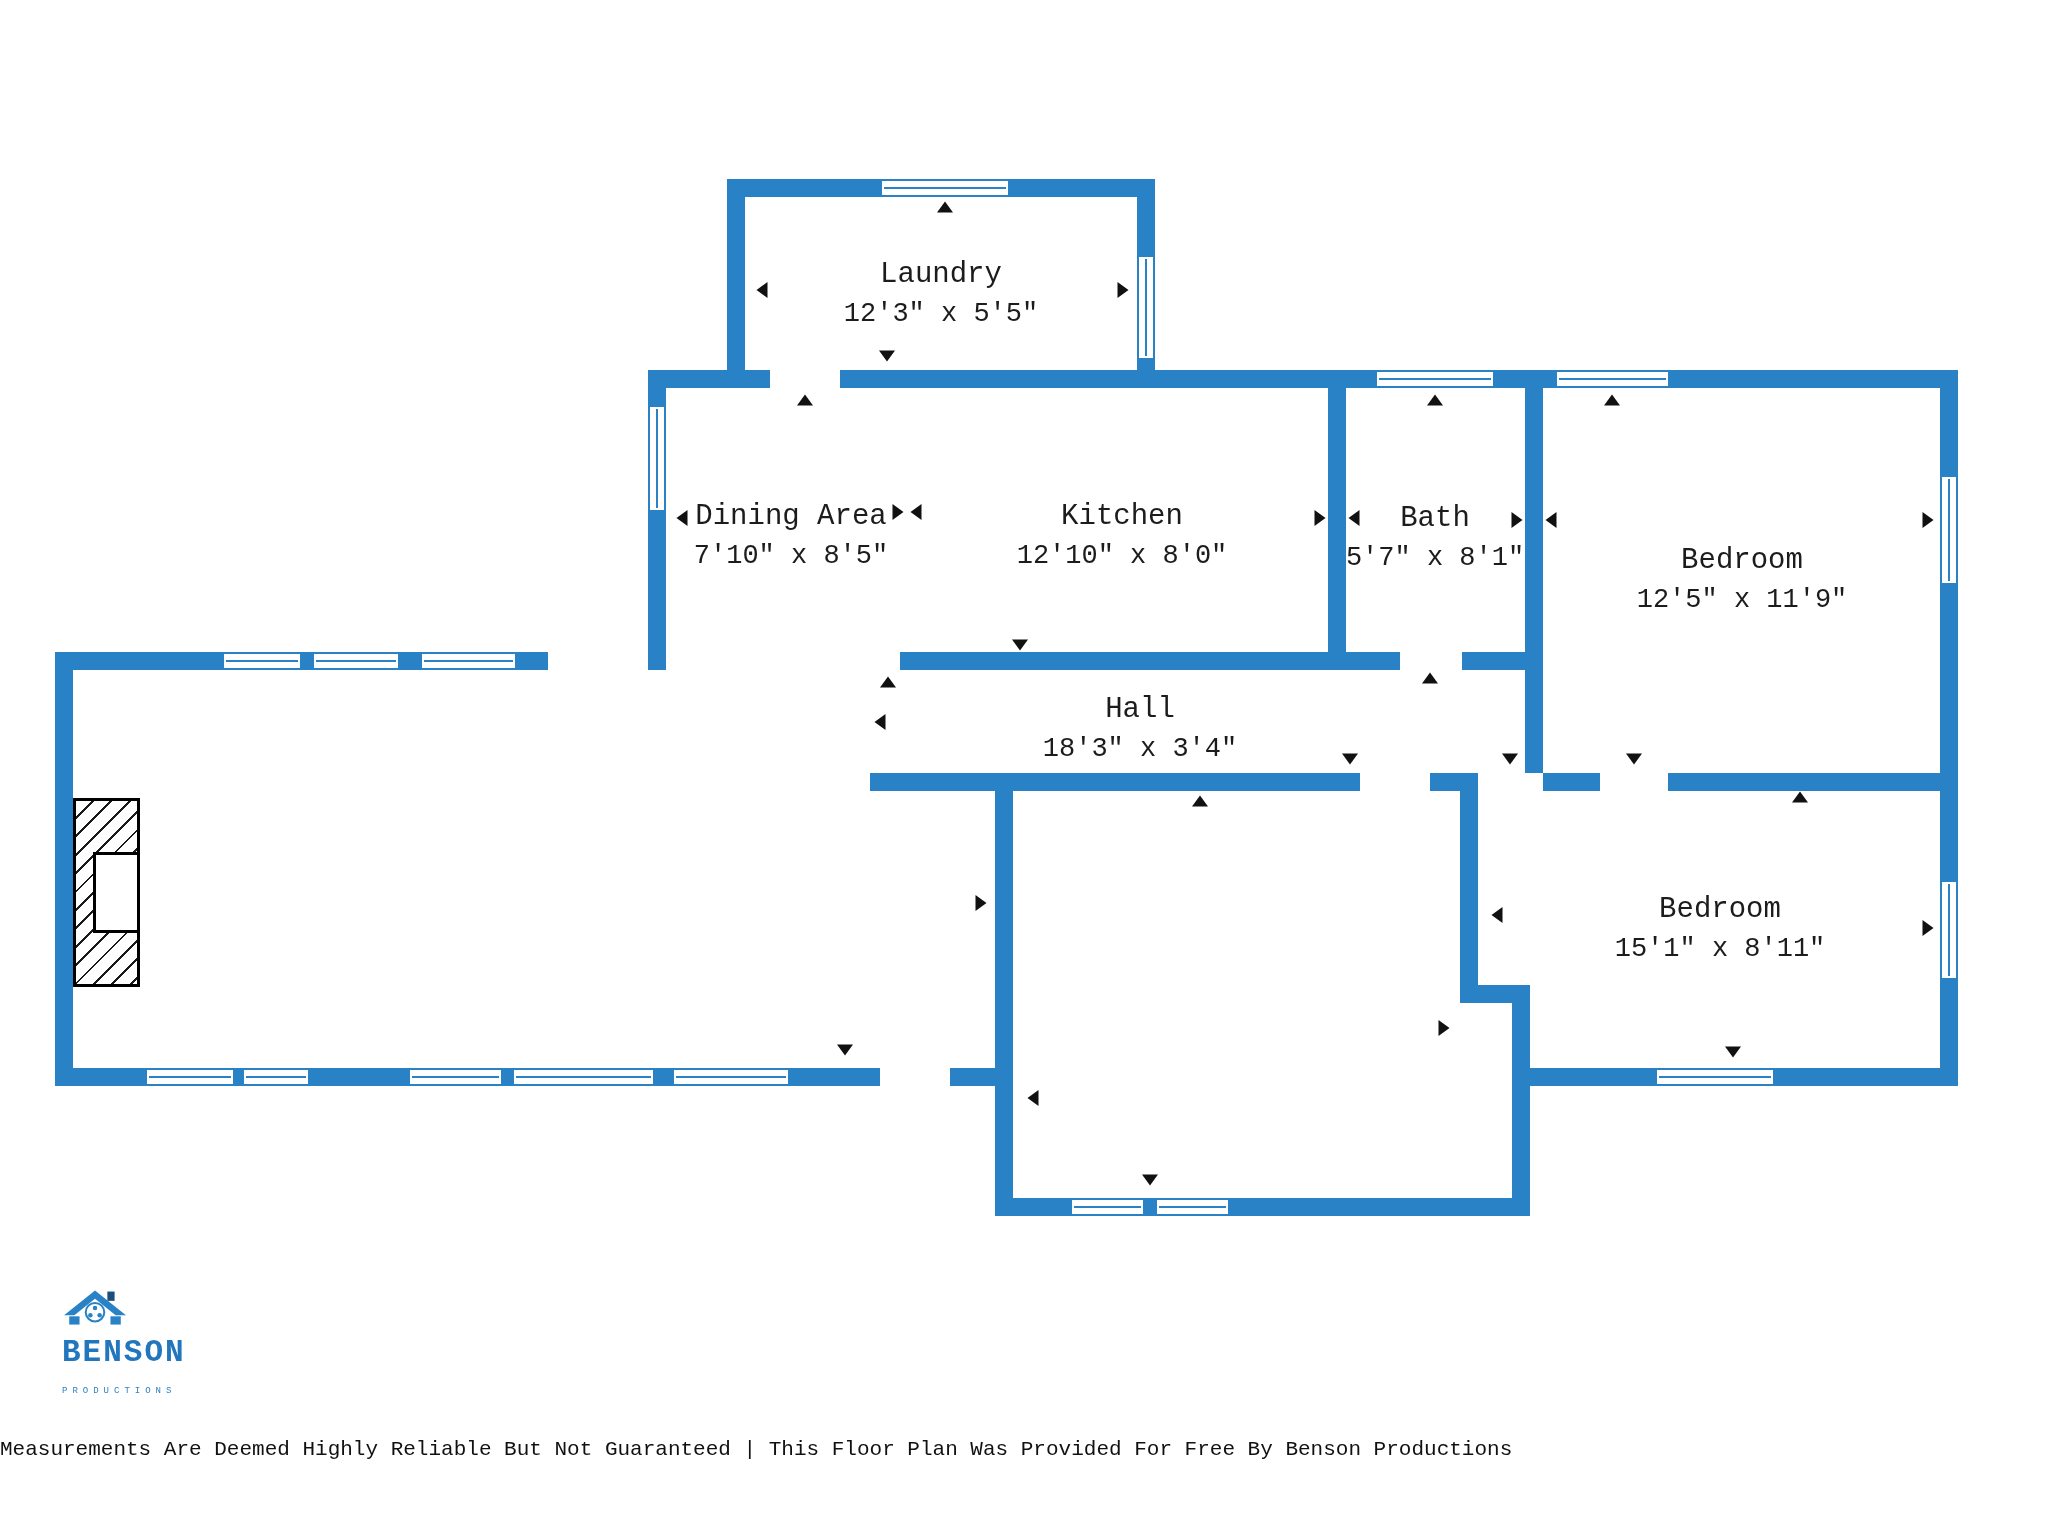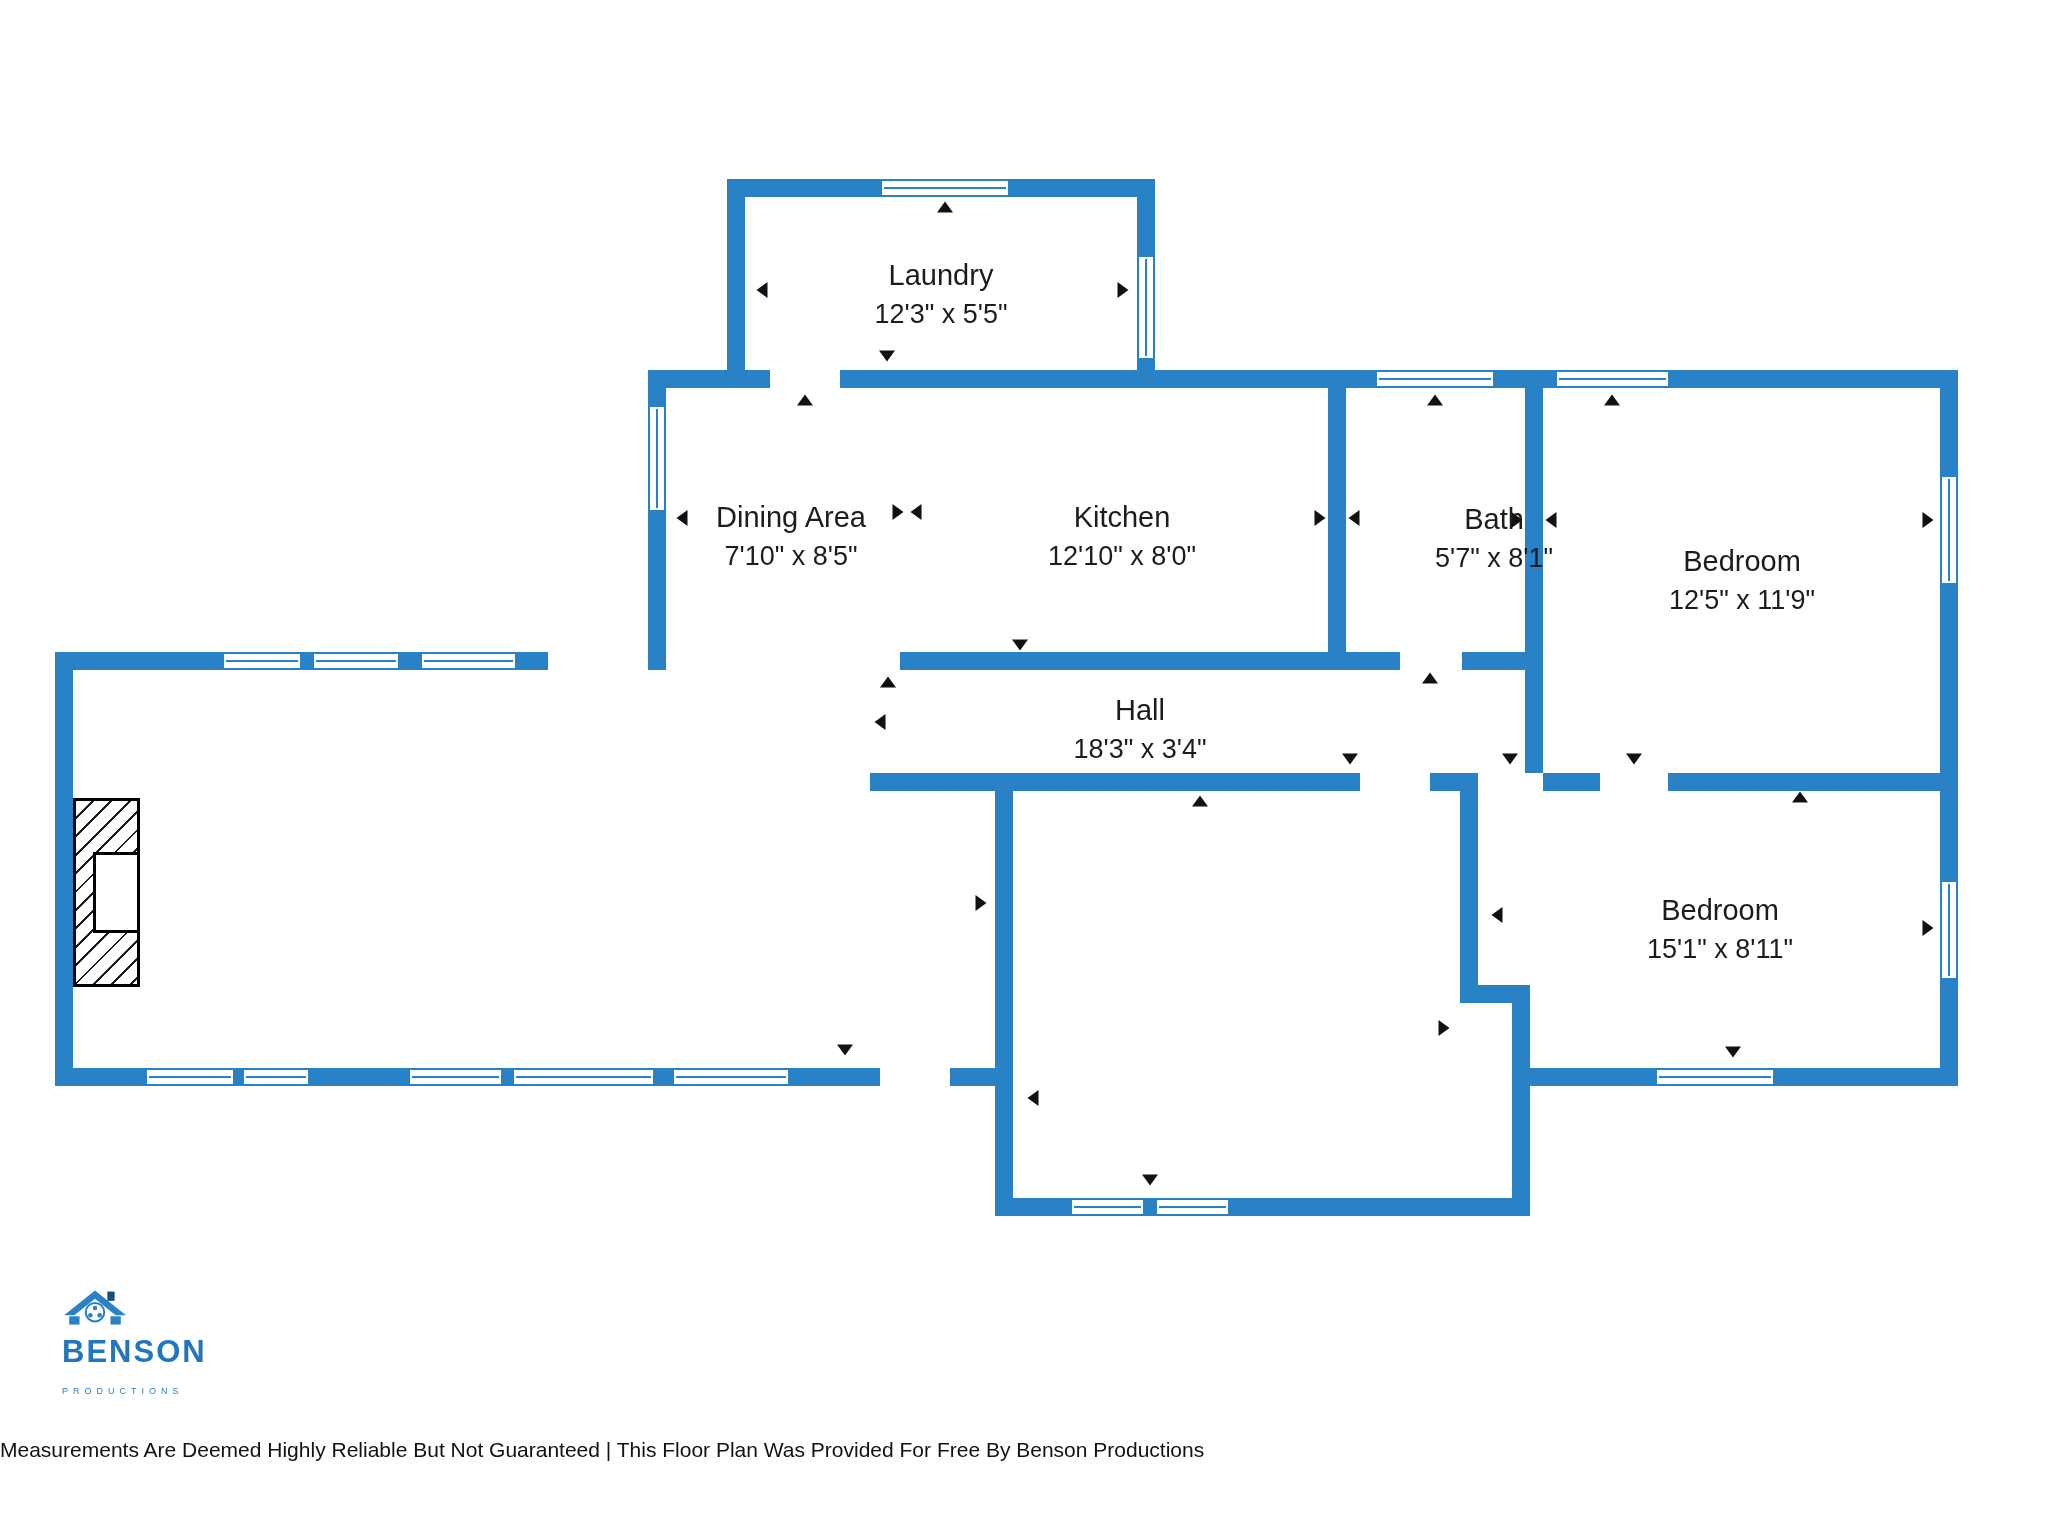--- a/index.html
+++ b/index.html
@@ -1,17 +1,17 @@
 <!DOCTYPE html>
 <html><head>
 <meta charset="utf-8">
 <style>
   html,body{margin:0;padding:0;background:#fff;}
   .page{position:relative;width:2048px;height:1536px;background:#fff;overflow:hidden;
-        font-family:Liberation Sans, sans-serif;}
+        font-family:Liberation Mono, monospace;}
   .plan{position:absolute;inset:0;}
   .wall{position:absolute;background:#2a82c6;}
   .win{position:absolute;background:#fff;border:2px solid #2a82c6;box-sizing:border-box;}
   .win.h::after{content:"";position:absolute;left:2px;right:2px;top:50%;margin-top:-1px;border-top:2px solid #2a82c6;}
   .win.v::after{content:"";position:absolute;top:2px;bottom:2px;left:50%;margin-left:-1px;border-left:2px solid #2a82c6;}
   .mk{position:absolute;width:0;height:0;transform:translate(-50%,-50%);}
   .mk.up{border-left:8px solid transparent;border-right:8px solid transparent;border-bottom:11px solid #111;}
   .mk.down{border-left:8px solid transparent;border-right:8px solid transparent;border-top:11px solid #111;}
   .mk.left{border-top:8px solid transparent;border-bottom:8px solid transparent;border-right:11px solid #111;}
   .mk.right{border-top:8px solid transparent;border-bottom:8px solid transparent;border-left:11px solid #111;}
@@ -114,21 +114,21 @@
         <span class="dm">12'3" x 5'5"</span>
       </div>
       <div class="room-label" style="left: 791px; top: 536px;">
         <span class="nm">Dining Area</span>
         <span class="dm">7'10" x 8'5"</span>
       </div>
       <div class="room-label" style="left: 1122px; top: 536px;">
         <span class="nm">Kitchen</span>
         <span class="dm">12'10" x 8'0"</span>
       </div>
-      <div class="room-label" style="left: 1494px; top: 538px;">
+      <div class="room-label" style="left: 1435px; top: 538px;">
         <span class="nm">Bath</span>
         <span class="dm">5'7" x 8'1"</span>
       </div>
       <div class="room-label" style="left: 1742px; top: 580px;">
         <span class="nm">Bedroom</span>
         <span class="dm">12'5" x 11'9"</span>
       </div>
       <div class="room-label" style="left: 1140px; top: 729px;">
         <span class="nm">Hall</span>
         <span class="dm">18'3" x 3'4"</span>

